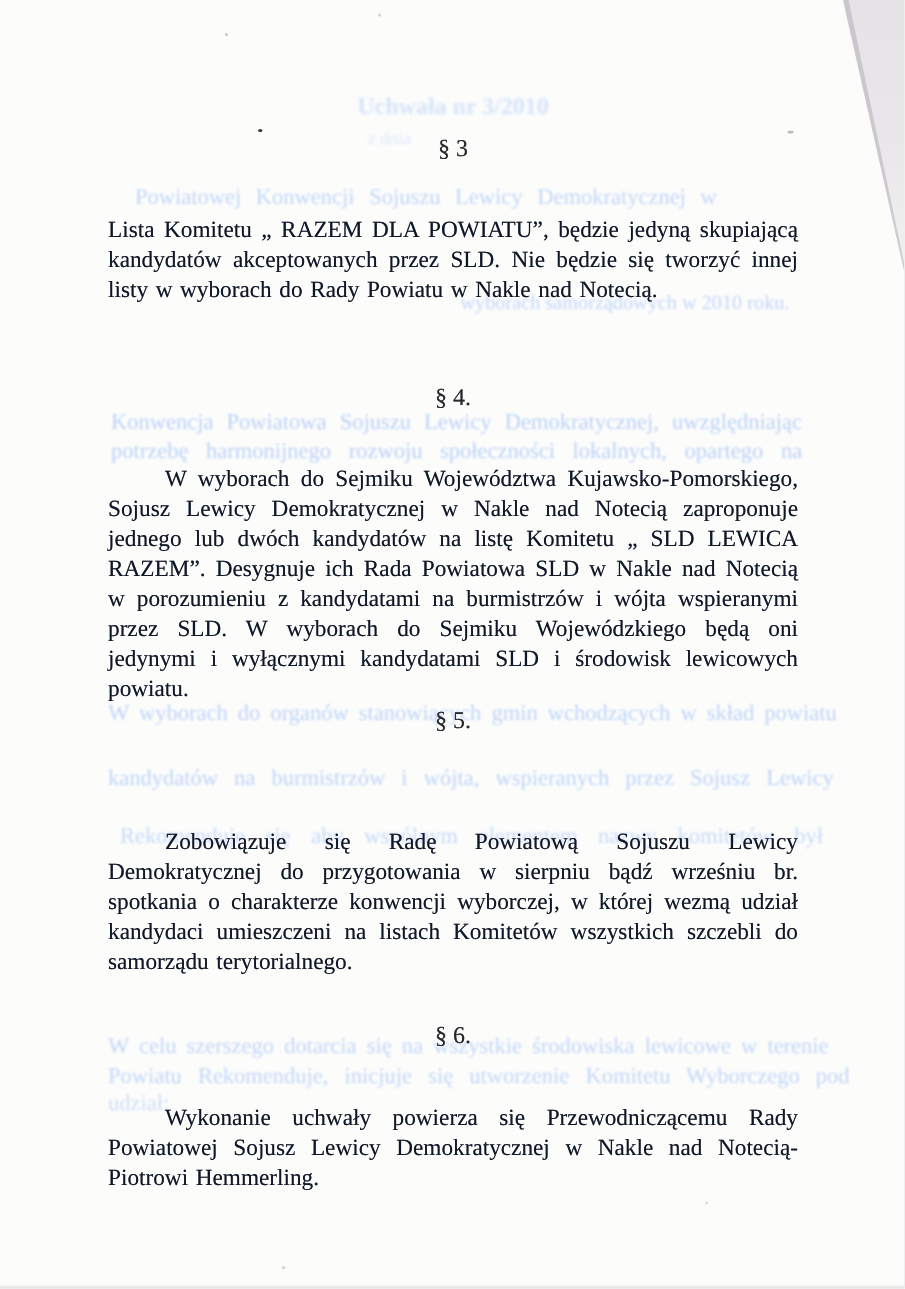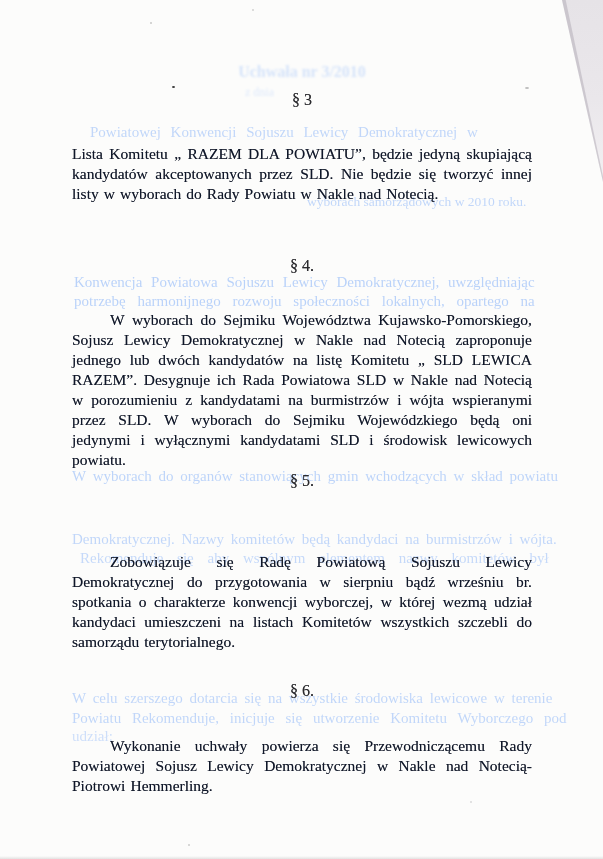--- a/index.html
+++ b/index.html
@@ -73,21 +73,21 @@
   <div class="ghost ghost-title" style="top:62px;left:72px;width:460px;">Uchwała nr 3/2010</div>
   <div class="ghost ghost-sub" style="top:82px;left:245px;">z dnia</div>
 
   <div class="ghost" style="top:122px;left:90px;word-spacing:6px;">Powiatowej Konwencji Sojuszu Lewicy Demokratycznej w</div>
   <div class="ghost" style="top:192px;left:283px;font-size:13.5px;margin-left:24px;">wyborach samorządowych w 2010 roku.</div>
 
   <div class="ghost" style="top:272px;left:74px;word-spacing:5px;opacity:.34;">Konwencja Powiatowa Sojuszu Lewicy Demokratycznej, uwzględniając</div>
   <div class="ghost" style="top:291px;left:74px;word-spacing:8px;opacity:.34;">potrzebę harmonijnego rozwoju społeczności lokalnych, opartego na</div>
 
   <div class="ghost" style="top:466px;left:72px;word-spacing:3px;opacity:.32;">W wyborach do organów stanowiących gmin wchodzących w skład powiatu</div>
-  <div class="ghost" style="top:529px;left:72px;word-spacing:3px;opacity:.30;">Demokratycznej. Nazwy komitetów będą kandydaci na burmistrzów i wójta.</div>
+  <div class="ghost" style="top:509px;left:72px;word-spacing:7px;opacity:.32;">kandydatów na burmistrzów i wójta, wspieranych przez Sojusz Lewicy</div>
   <div class="ghost" style="top:548px;left:80px;word-spacing:10px;opacity:.28;">Rekomenduje się aby wspólnym elementem nazwy komitetów był</div>
 
   <div class="ghost" style="top:688px;left:72px;word-spacing:3px;opacity:.30;">W celu szerszego dotarcia się na wszystkie środowiska lewicowe w terenie</div>
   <div class="ghost" style="top:708px;left:72px;word-spacing:7px;opacity:.30;">Powiatu Rekomenduje, inicjuje się utworzenie Komitetu Wyborczego pod</div>
   <div class="ghost" style="top:726px;left:72px;opacity:.24;">udział:</div>
 
   <div class="heading" style="top:90px;">§ 3</div>
   <div class="para" style="top:144px;">Lista Komitetu „ RAZEM DLA POWIATU”, będzie jedyną skupiającą kandydatów akceptowanych przez SLD. Nie będzie się tworzyć innej listy w wyborach do Rady Powiatu w Nakle nad Notecią.</div>
 
   <div class="heading" style="top:256px;">§ 4.</div>

